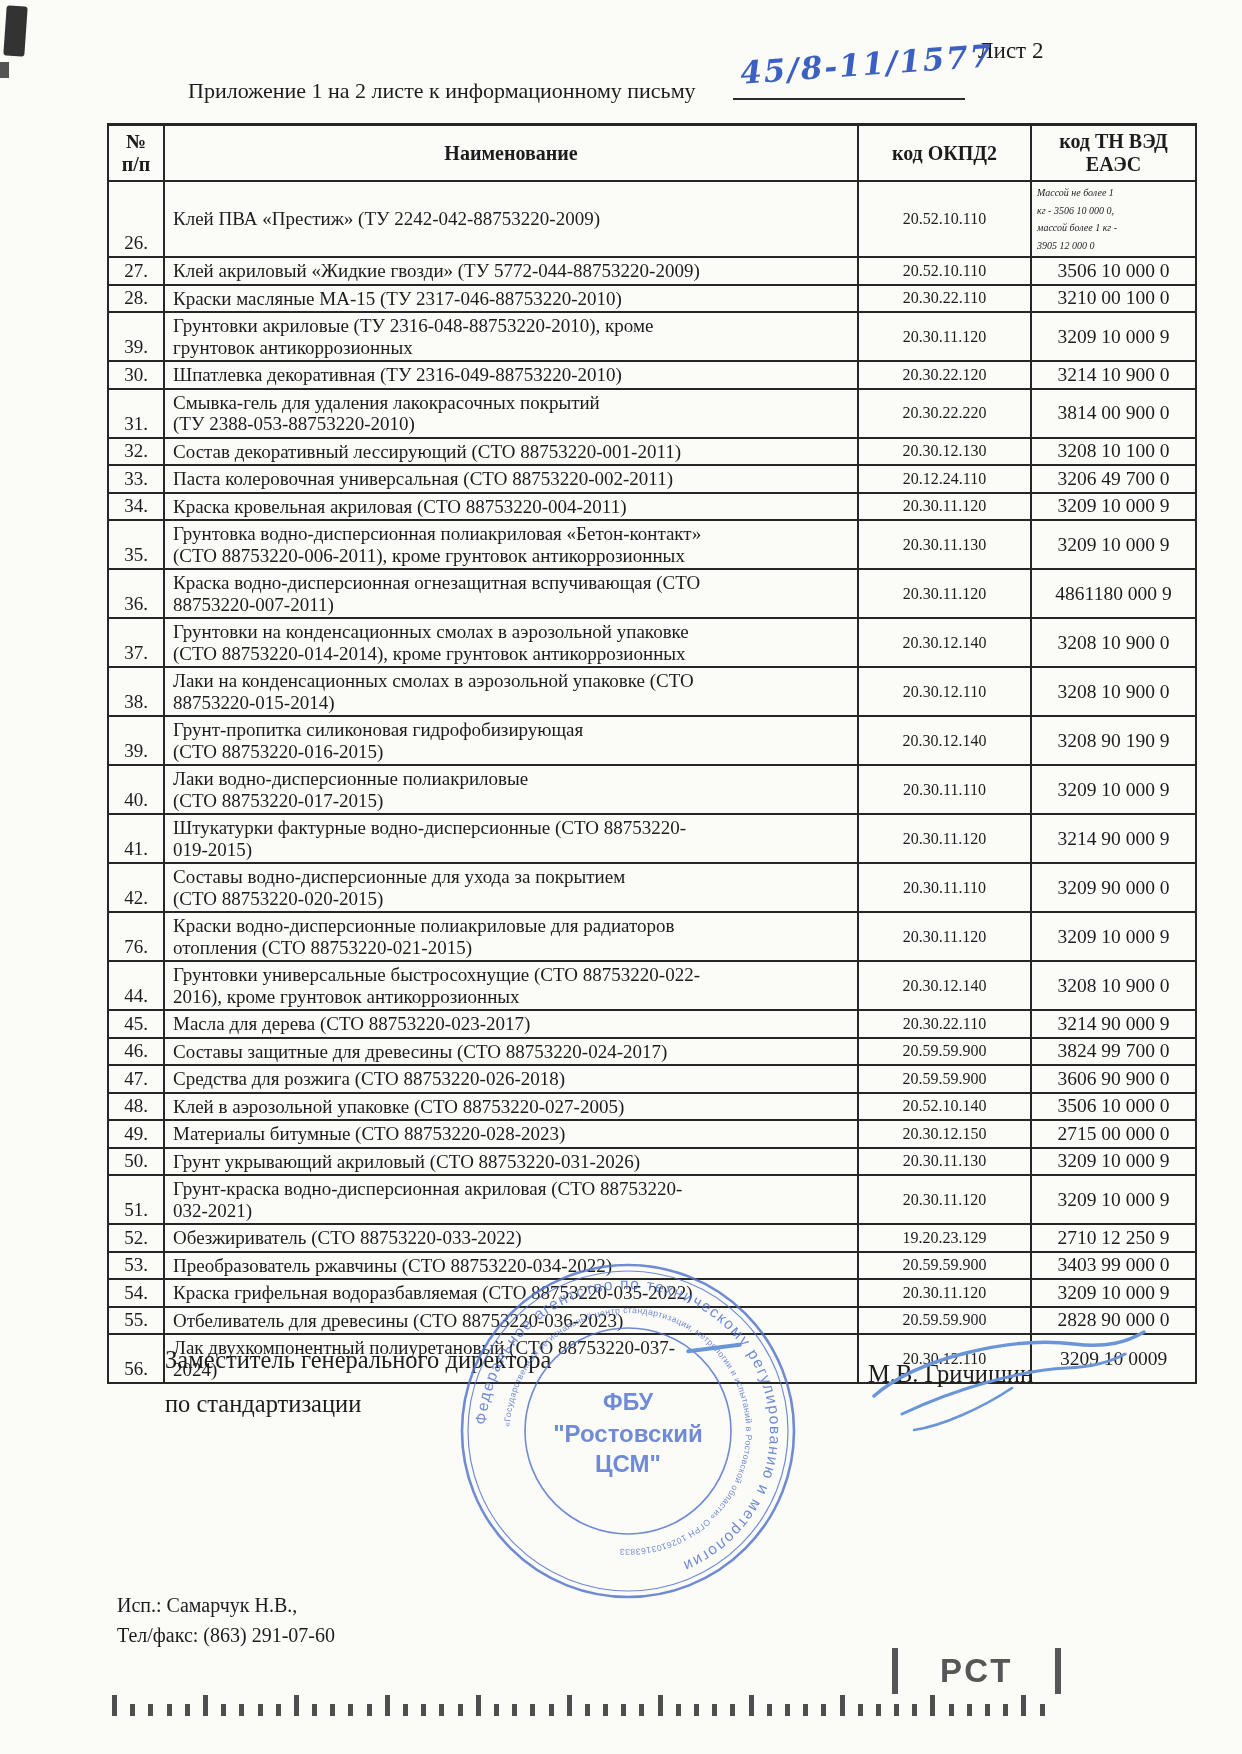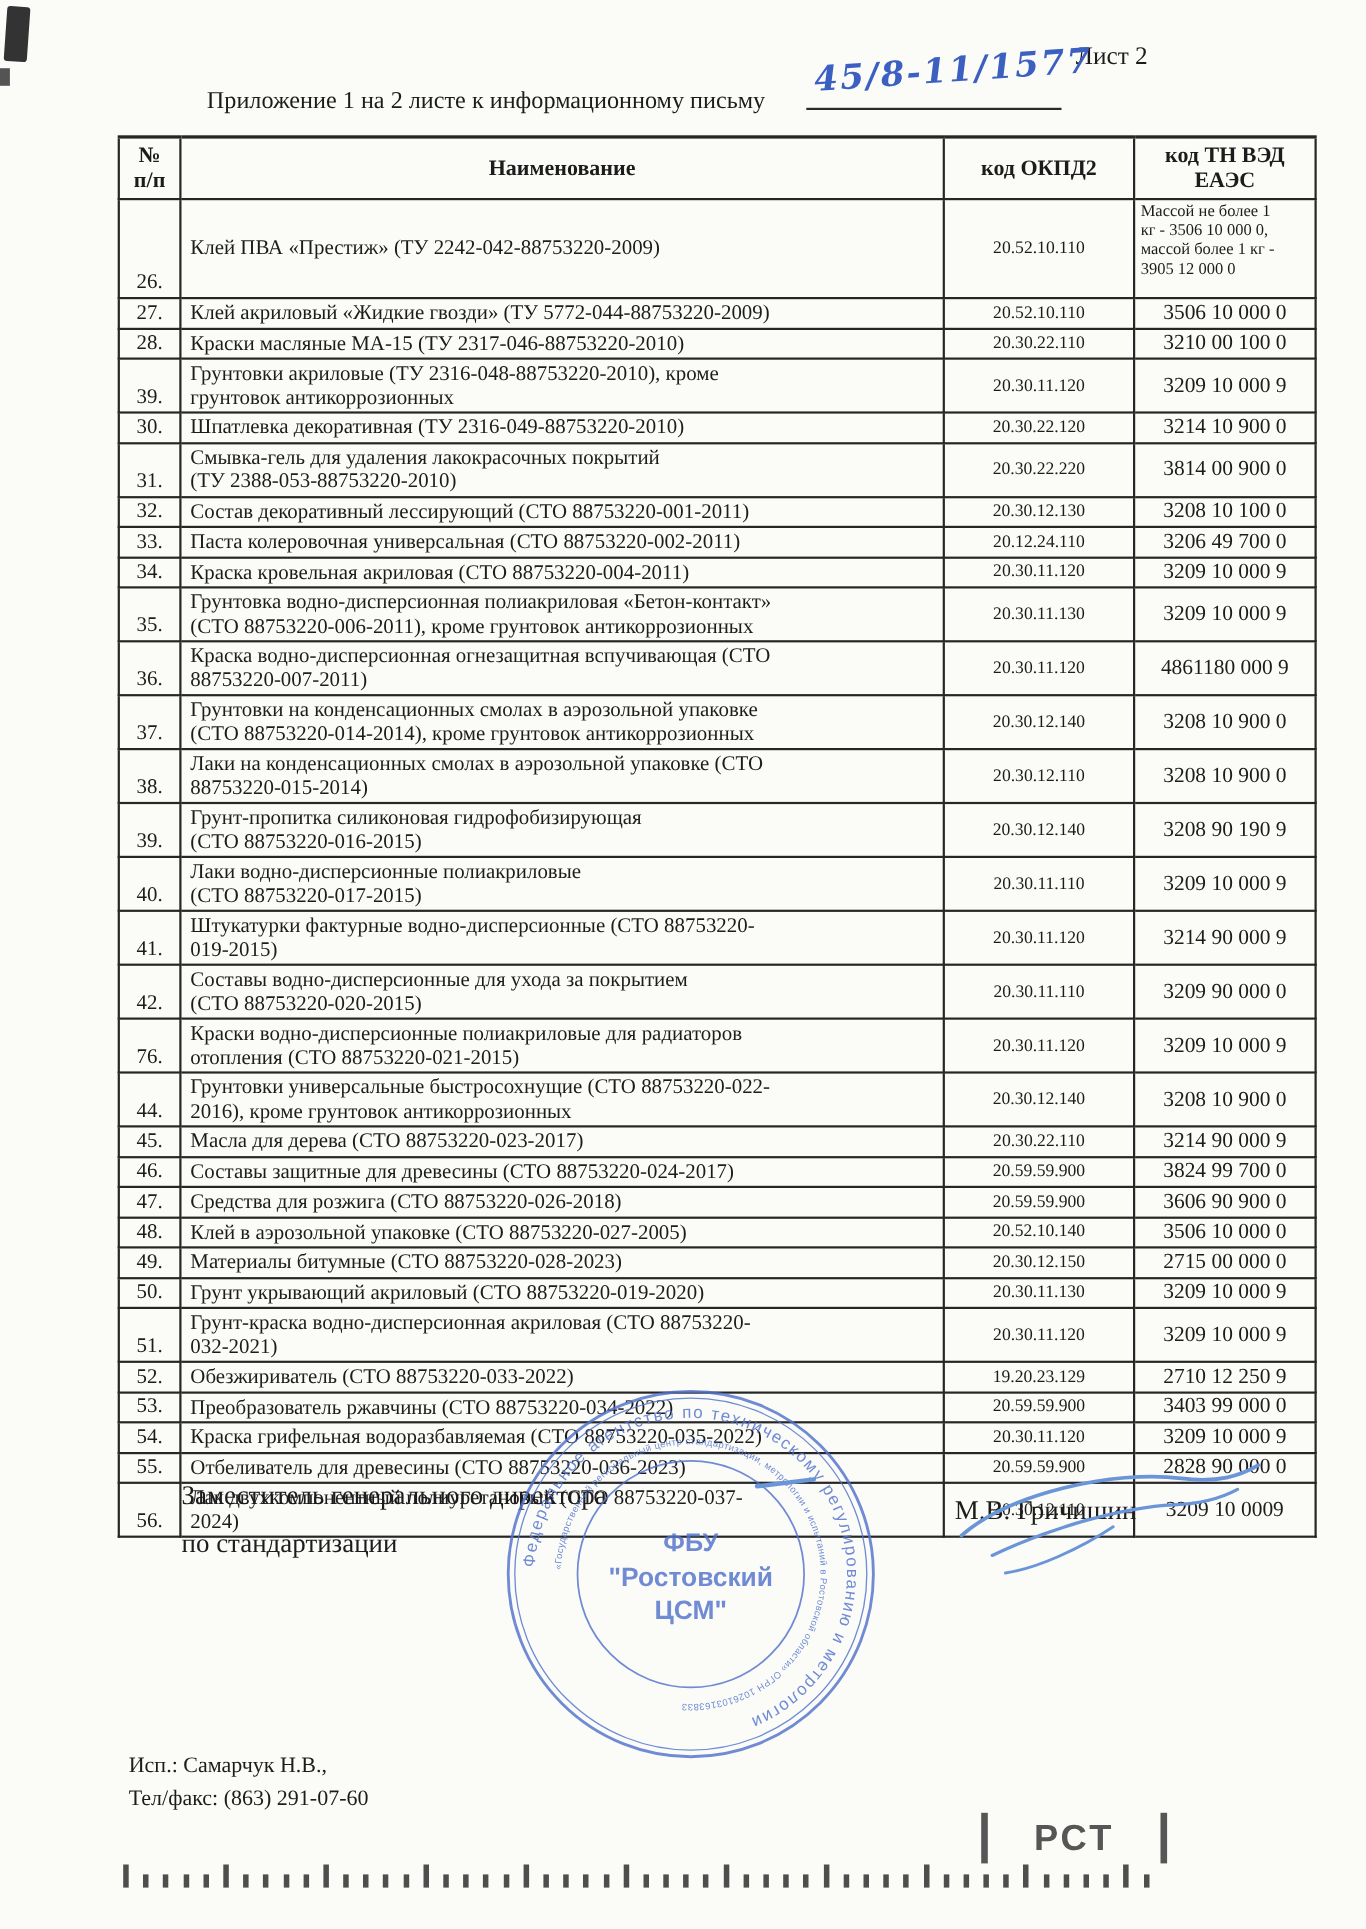--- a/index.html
+++ b/index.html
@@ -24,21 +24,21 @@
   table.doc col.c-okpd{width:173px;}
   table.doc col.c-tnved{width:165px;}
   table.doc th, table.doc td{border:2px solid #262626;}
   table.doc thead th{font-size:20px;font-weight:bold;text-align:center;vertical-align:middle;
     padding:4px 2px;line-height:1.15;white-space:pre-line;border-top:3px solid #262626;}
   td.num-cell{vertical-align:bottom;text-align:center;font-size:19px;padding:1px 2px 2px;}
   td.name-cell{vertical-align:middle;font-size:19px;line-height:21.5px;padding:2px 4px 2px 8px;
     white-space:pre-line;}
   td.okpd-cell{vertical-align:middle;text-align:center;font-size:16px;}
   td.tnved-cell{vertical-align:middle;text-align:center;font-size:19.5px;white-space:pre-line;}
-  td.tnved-small{font-size:15px;line-height:17.5px;text-align:left;padding:2px 2px 16px 5px;}
+  td.tnved-small{font-size:10px;line-height:17.5px;text-align:left;padding:2px 2px 2px 5px;font-style:italic;}
   
   .post-line1{position:absolute;left:165px;top:1346px;font-size:24.5px;text-align:center;}
   .post-line2{position:absolute;left:165px;top:1390px;font-size:24.5px;}
   .signer-name{position:absolute;left:868px;top:1360px;font-size:24.5px;}
   .isp-line{position:absolute;left:117px;top:1594px;font-size:20px;}
   .tel-line{position:absolute;left:117px;top:1624px;font-size:20px;}
   
   .stamp{position:absolute;left:455px;top:1258px;width:346px;height:346px;opacity:.82;}
   .sig{position:absolute;left:862px;top:1318px;width:290px;height:120px;}
   .sig-dash{position:absolute;left:686px;top:1346px;width:56px;height:4px;background:#6a95d8;
@@ -240,21 +240,21 @@
         <td class="tnved-cell">3506 10 000 0</td>
       </tr>
       <tr>
         <td class="num-cell">49.</td>
         <td class="name-cell">Материалы битумные (СТО 88753220-028-2023)</td>
         <td class="okpd-cell">20.30.12.150</td>
         <td class="tnved-cell">2715 00 000 0</td>
       </tr>
       <tr>
         <td class="num-cell">50.</td>
-        <td class="name-cell">Грунт укрывающий акриловый (СТО 88753220-019-2020)</td>
+        <td class="name-cell">Грунт укрывающий акриловый (СТО 88753220-031-2026)</td>
         <td class="okpd-cell">20.30.11.130</td>
         <td class="tnved-cell">3209 10 000 9</td>
       </tr>
       <tr>
         <td class="num-cell">51.</td>
         <td class="name-cell">Грунт-краска водно-дисперсионная акриловая (СТО 88753220-
 032-2021)</td>
         <td class="okpd-cell">20.30.11.120</td>
         <td class="tnved-cell">3209 10 000 9</td>
       </tr>

